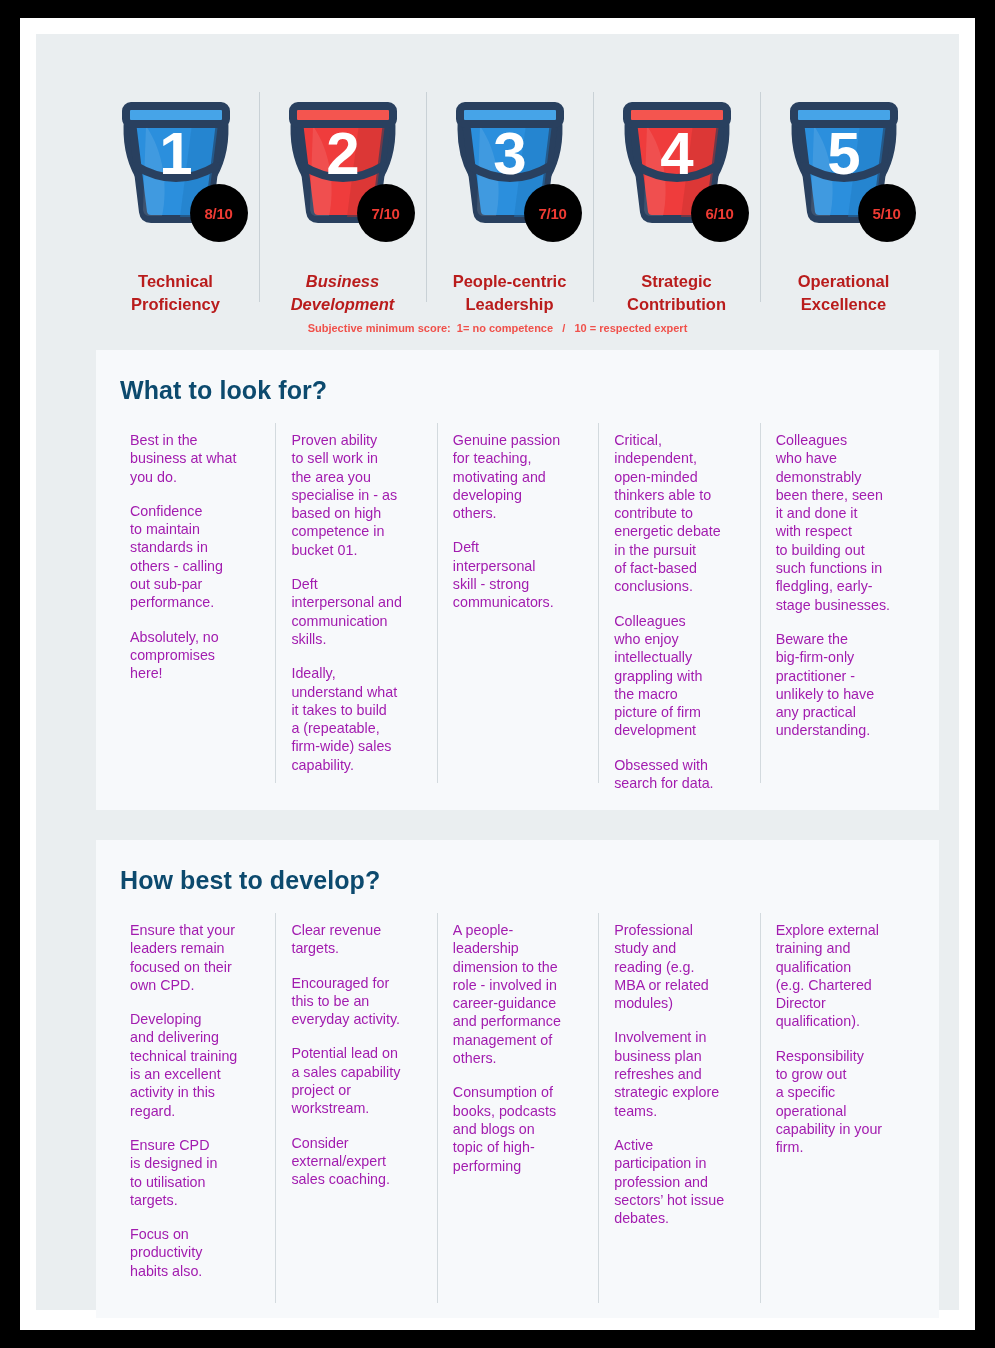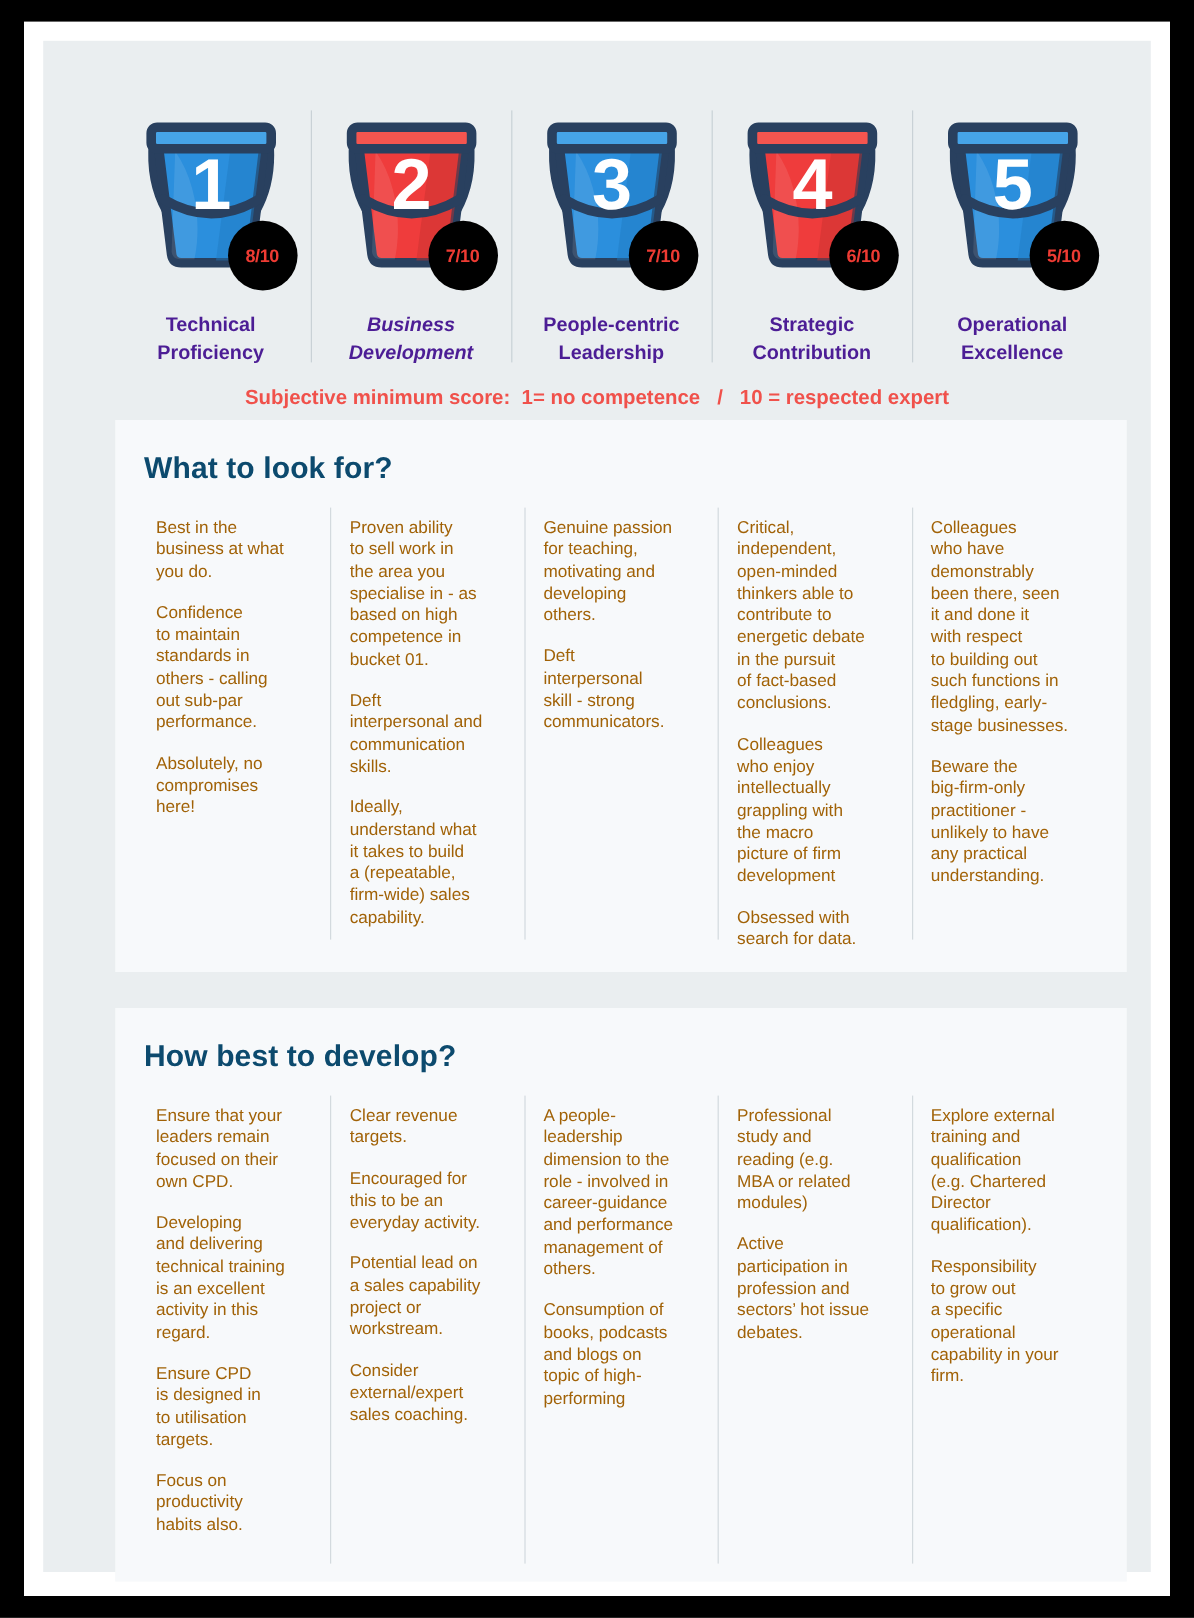--- a/index.html
+++ b/index.html
@@ -72,37 +72,37 @@
     background: #000000;
     color: #ee3b33;
     font-size: 15px;
     font-weight: bold;
     display: flex;
     align-items: center;
     justify-content: center;
     letter-spacing: -0.3px;
   }
   .bucket-label {
-    margin-top: 34px;
+    margin-top: 44px;
     text-align: center;
-    color: #4c1d95;
+    color: #b91c1c;
     font-size: 16.5px;
     font-weight: bold;
     line-height: 1.42;
   }
 
   
   .legend {
     position: absolute;
     top: 288px;
     left: 0;
     width: 100%;
     text-align: center;
     color: #f0514b;
-    font-size: 17px;
+    font-size: 11px;
     font-weight: bold;
   }
   .legend span { white-space: pre; }
 
   
   .card {
     position: absolute;
     left: 60px;
     width: 843px;
     background: #f7f9fb;
@@ -132,21 +132,21 @@
     position: absolute;
     left: 0;
     top: -8px;
     height: 360px;
     width: 1px;
     background: #d3dade;
   }
   #card-dev .col + .col::before { height: 390px; }
 
   .para {
-    color: #a16207;
+    color: #a21caf;
     font-size: 14.3px;
     line-height: 1.28;
     margin-bottom: 16px;
     white-space: pre-line;
   }
   .para:last-child { margin-bottom: 0; }
 </style>
 </head>
 <body>
 
@@ -418,20 +418,25 @@
 and blogs on
 topic of high-
 performing</div>
           </div>
           <div class="col">
             <div class="para">Professional
 study and
 reading (e.g.
 MBA or related
 modules)</div>
+            <div class="para">Involvement in
+business plan
+refreshes and
+strategic explore
+teams.</div>
             <div class="para">Active
 participation in
 profession and
 sectors’ hot issue
 debates.</div>
           </div>
           <div class="col">
             <div class="para">Explore external
 training and
 qualification

